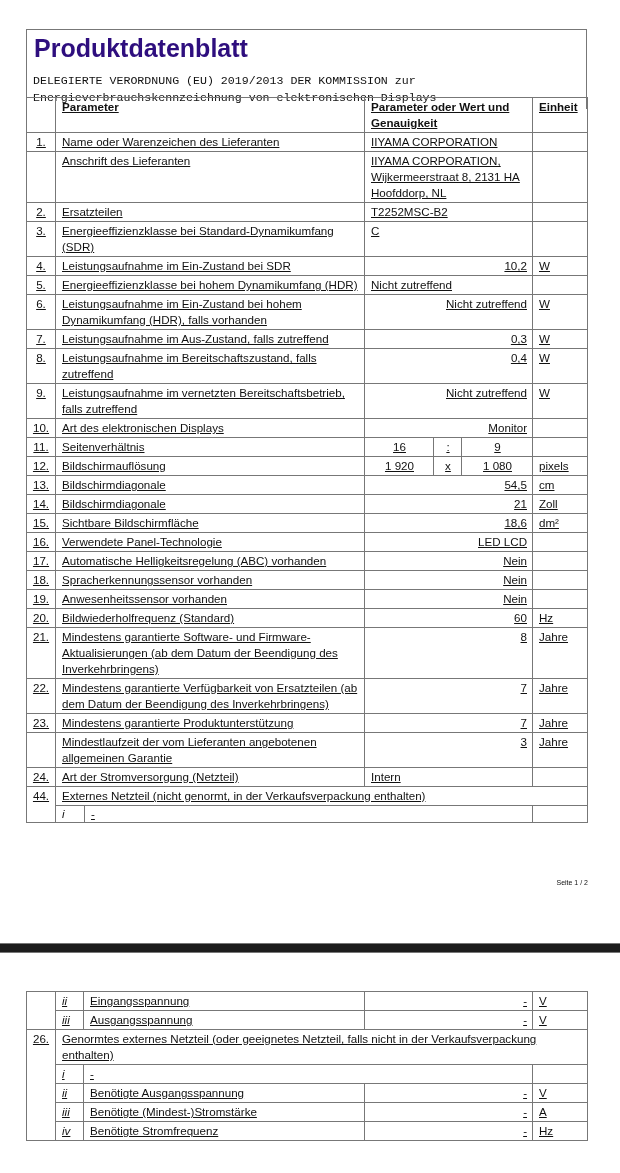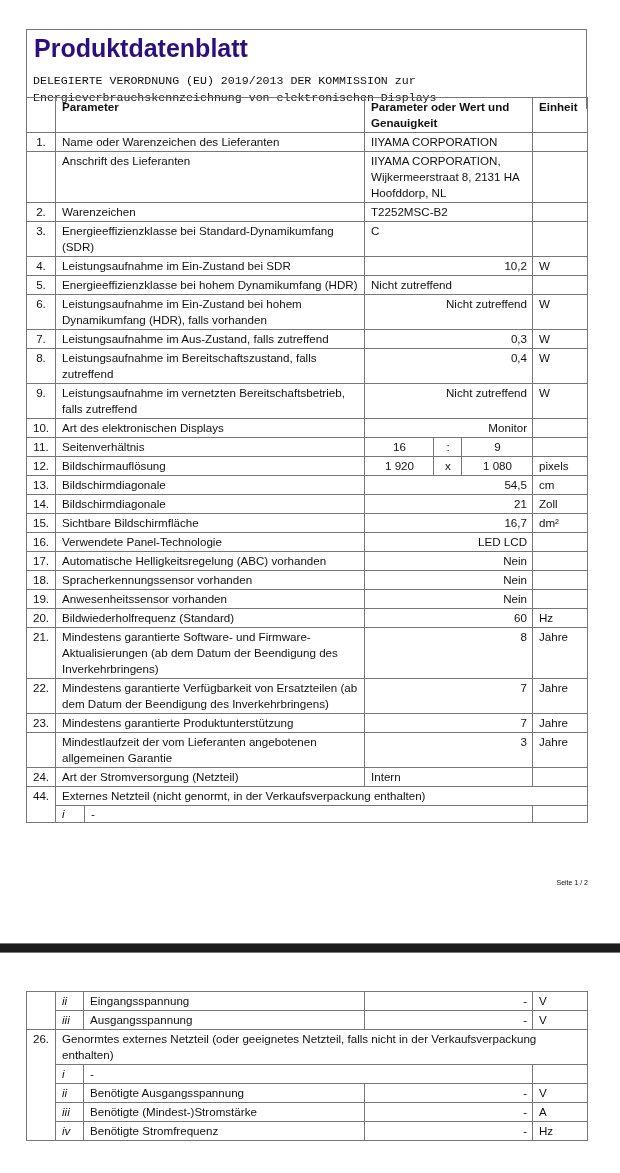--- a/index.html
+++ b/index.html
@@ -1,20 +1,20 @@
 <!DOCTYPE html>
 <html><head>
 <meta charset="utf-8">
 <style>
   html,body{margin:0;padding:0;background:#fff;}
   body{width:620px;height:1173px;position:relative;overflow:hidden;font-family:"Liberation Sans",sans-serif;color:#111;}
   .hdr{position:absolute;left:26px;top:17px;width:561px;height:80px;border:1px solid #777;border-bottom:none;box-sizing:border-box;margin-top:12px;}
   .title{position:absolute;left:7px;top:4px;font-size:25px;font-weight:bold;color:#2e0e7e;}
   .sub{position:absolute;left:6px;top:42px;font-size:11.6px;line-height:17px;color:#111;font-family:Liberation Mono, monospace;}
-  table{position:absolute;left:26px;border-collapse:collapse;table-layout:fixed;font-size:11.6px;}
+  table{position:absolute;left:26px;border-collapse:collapse;table-layout:fixed;font-size:11.6px;text-decoration:underline;}
   td{border:1px solid #777;padding:1px 5px 1px 6px;vertical-align:top;line-height:16px;}
   td.n{text-align:center;padding:1px 2px;}
   td.r{text-align:right;margin-left:16px;}
   td.c{text-align:center;margin-top:42px;}
   th{border:1px solid #777;font-weight:bold;text-align:left;vertical-align:top;padding:1px 5px 1px 6px;line-height:16px;}
   .it{font-style:italic;}
   .footer{position:absolute;right:32px;top:879px;font-size:7px;}
   .sep{position:absolute;left:0;top:943px;width:620px;height:8px;background:#1c1c1c;border-top:1px solid #777;border-bottom:1px solid #777;}
 </style>
 </head>
@@ -51,21 +51,21 @@
         <td></td>
       </tr>
   <tr>
         <td class="n"></td>
         <td>Anschrift des Lieferanten</td>
         <td colspan="3" style="height:48px">IIYAMA CORPORATION, Wijkermeerstraat 8, 2131 HA Hoofddorp, NL</td>
         <td></td>
       </tr>
   <tr>
         <td class="n">2.</td>
-        <td>Warenzeichen</td>
+        <td>Ersatzteilen</td>
         <td colspan="3">T2252MSC-B2</td>
         <td></td>
       </tr>
   <tr>
         <td class="n">3.</td>
         <td>Energieeffizienzklasse bei Standard-Dynamikumfang (SDR)</td>
         <td colspan="3">C</td>
         <td></td>
       </tr>
   <tr>
@@ -134,21 +134,21 @@
       </tr>
   <tr>
         <td class="n">14.</td>
         <td>Bildschirmdiagonale</td>
         <td colspan="3" class="r">21</td>
         <td>Zoll</td>
       </tr>
   <tr>
         <td class="n">15.</td>
         <td>Sichtbare Bildschirmfläche</td>
-        <td colspan="3" class="r">16,7</td>
+        <td colspan="3" class="r">18,6</td>
         <td>dm²</td>
       </tr>
   <tr>
         <td class="n">16.</td>
         <td>Verwendete Panel-Technologie</td>
         <td colspan="3" class="r">LED LCD</td>
         <td></td>
       </tr>
   <tr>
         <td class="n">17.</td>

